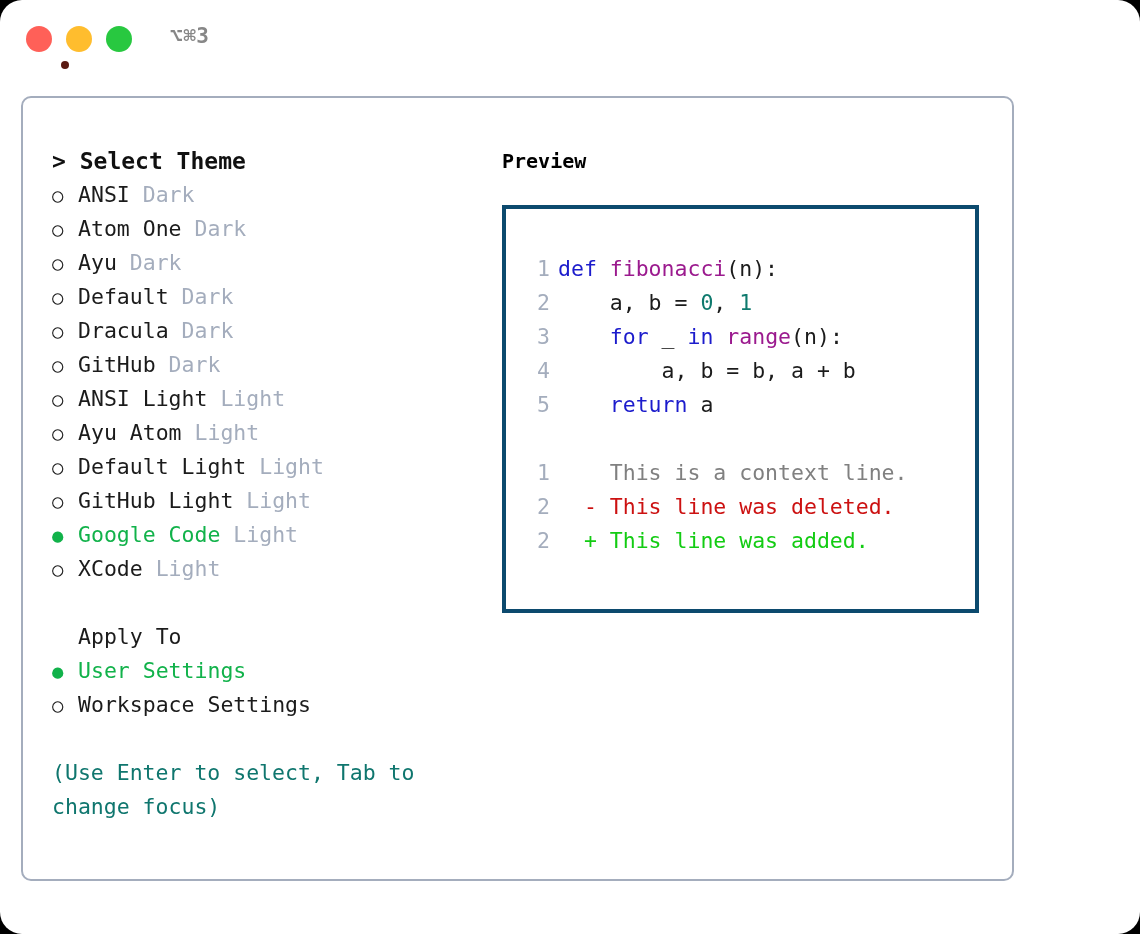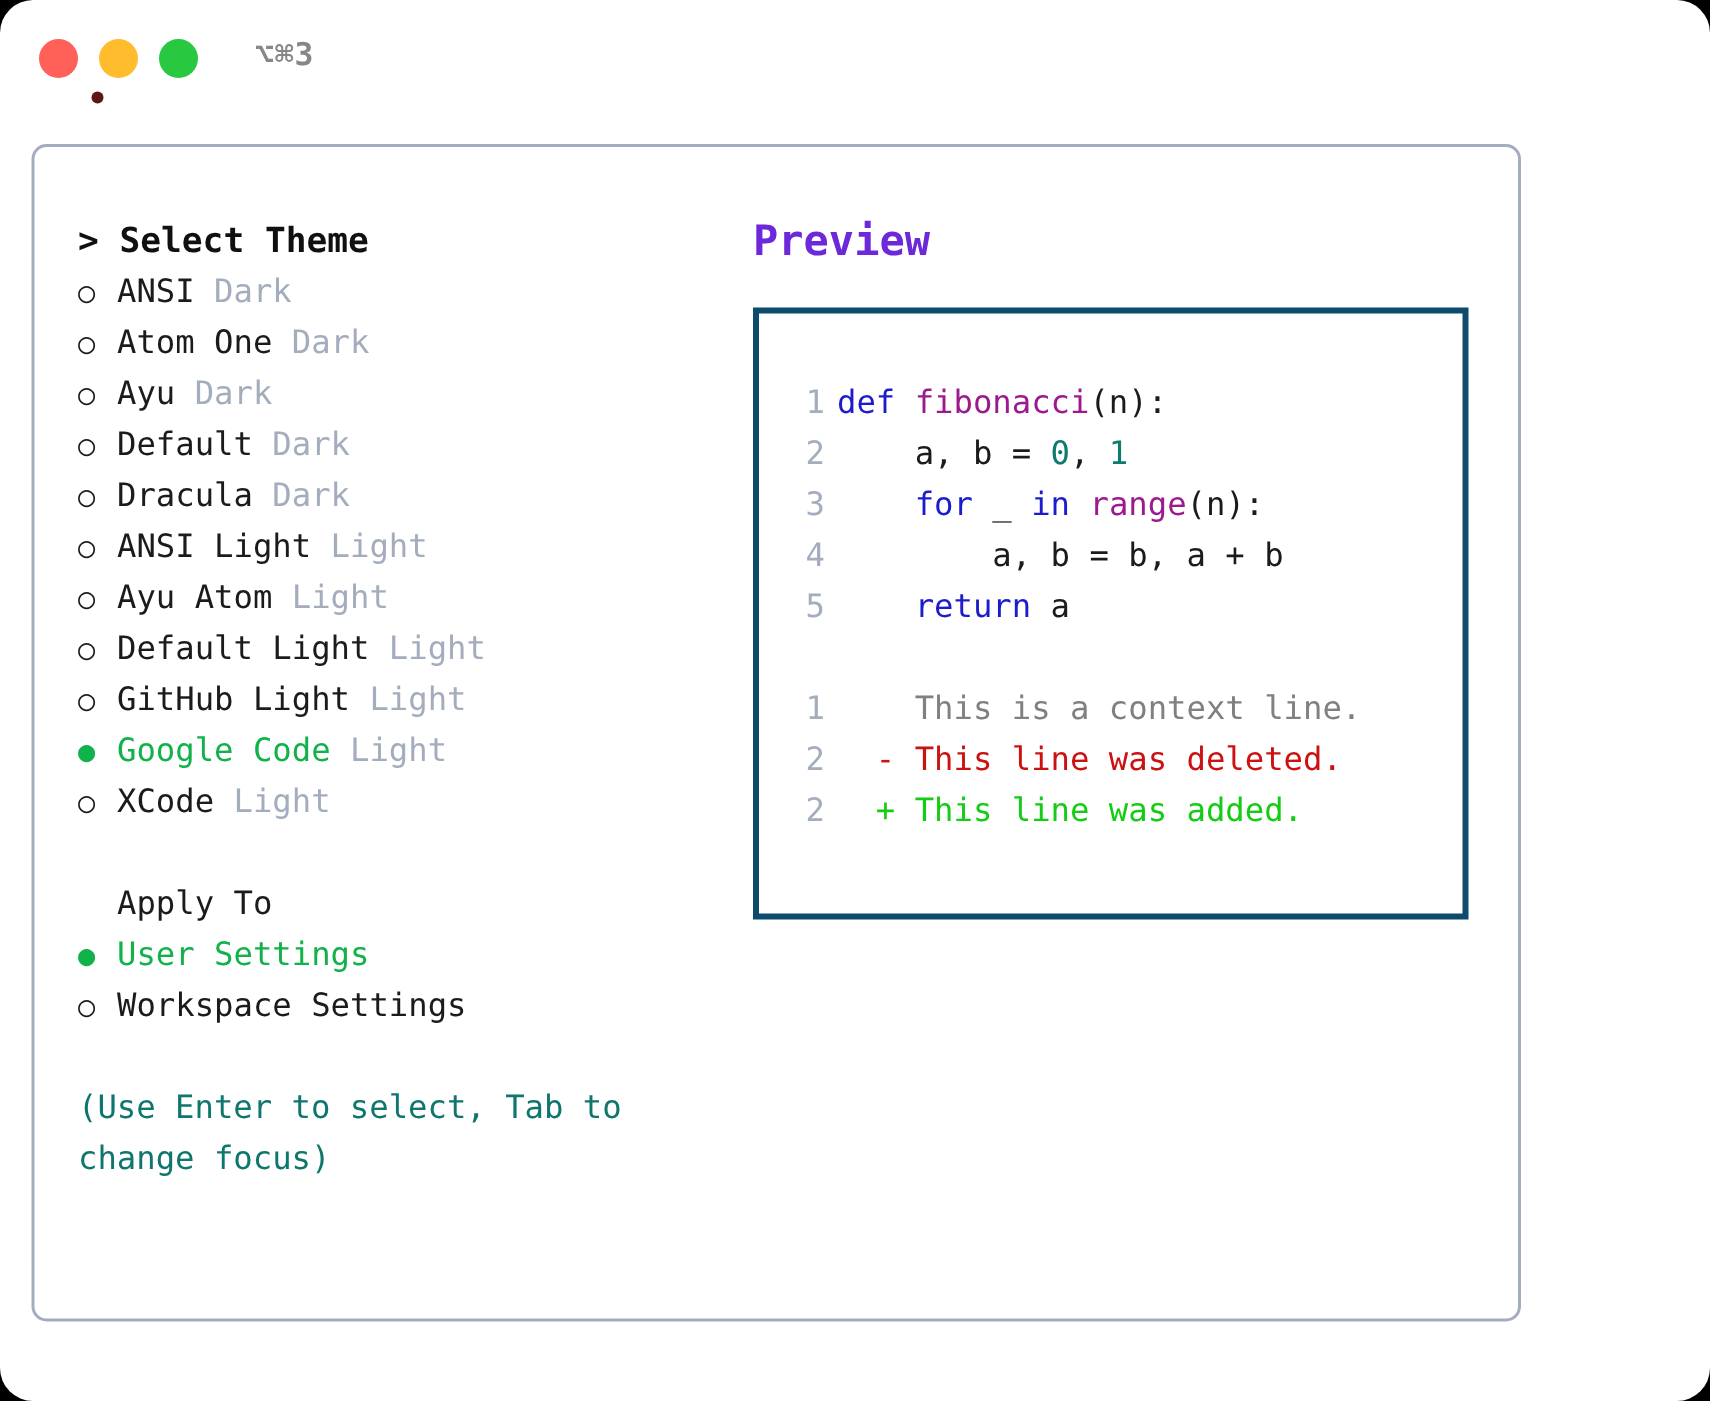--- a/index.html
+++ b/index.html
@@ -122,23 +122,23 @@
     white-space: pre-wrap;
   }
 
   
   #right-col {
     position: absolute;
     left: 479px; top: 46px;
     width: 490px;
   }
   #preview-title {
-    font-size: 28px;
+    font-size: 20px;
     font-weight: bold;
-    color: #6d28d9;
+    color: #000000;
     line-height: 34px;
   }
   #preview-box {
     position: absolute;
     left: 0; top: 61px;
     width: 477px;
     height: 408px;
     border: 4px solid #0c4a6e;
     background: #ffffff;
   }
@@ -185,20 +185,21 @@
   <div id="panel">
 
     <div id="left-col">
       <div class="section-head">&gt; Select Theme</div>
       <div id="theme-options">
           <div class="opt-row"><span class="bullet off">○</span><span class="opt-name">ANSI</span><span class="opt-kind"> Dark</span></div>
           <div class="opt-row"><span class="bullet off">○</span><span class="opt-name">Atom One</span><span class="opt-kind"> Dark</span></div>
           <div class="opt-row"><span class="bullet off">○</span><span class="opt-name">Ayu</span><span class="opt-kind"> Dark</span></div>
           <div class="opt-row"><span class="bullet off">○</span><span class="opt-name">Default</span><span class="opt-kind"> Dark</span></div>
           <div class="opt-row"><span class="bullet off">○</span><span class="opt-name">Dracula</span><span class="opt-kind"> Dark</span></div>
+          <div class="opt-row"><span class="bullet off">○</span><span class="opt-name">GitHub</span><span class="opt-kind"> Dark</span></div>
           <div class="opt-row"><span class="bullet off">○</span><span class="opt-name">ANSI Light</span><span class="opt-kind"> Light</span></div>
           <div class="opt-row"><span class="bullet off">○</span><span class="opt-name">Ayu Atom</span><span class="opt-kind"> Light</span></div>
           <div class="opt-row"><span class="bullet off">○</span><span class="opt-name">Default Light</span><span class="opt-kind"> Light</span></div>
           <div class="opt-row"><span class="bullet off">○</span><span class="opt-name">GitHub Light</span><span class="opt-kind"> Light</span></div>
           <div class="opt-row"><span class="bullet on">●</span><span class="opt-name sel">Google Code</span><span class="opt-kind"> Light</span></div>
           <div class="opt-row"><span class="bullet off">○</span><span class="opt-name">XCode</span><span class="opt-kind"> Light</span></div>
         </div>
 
       <div class="spacer-row"></div>
 

